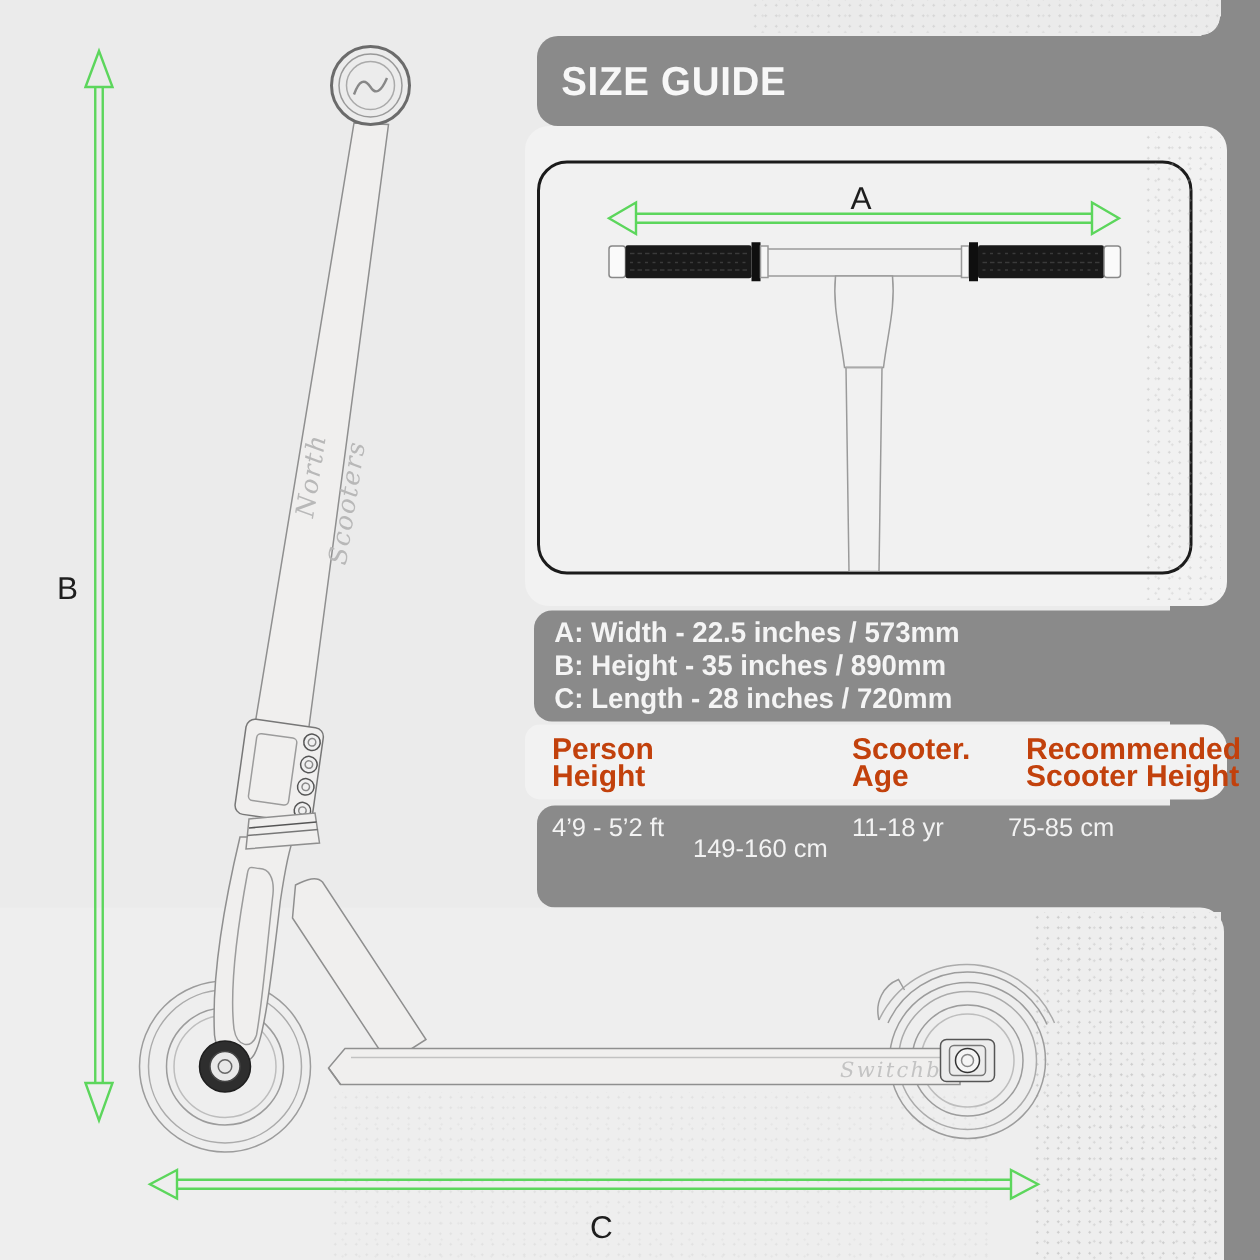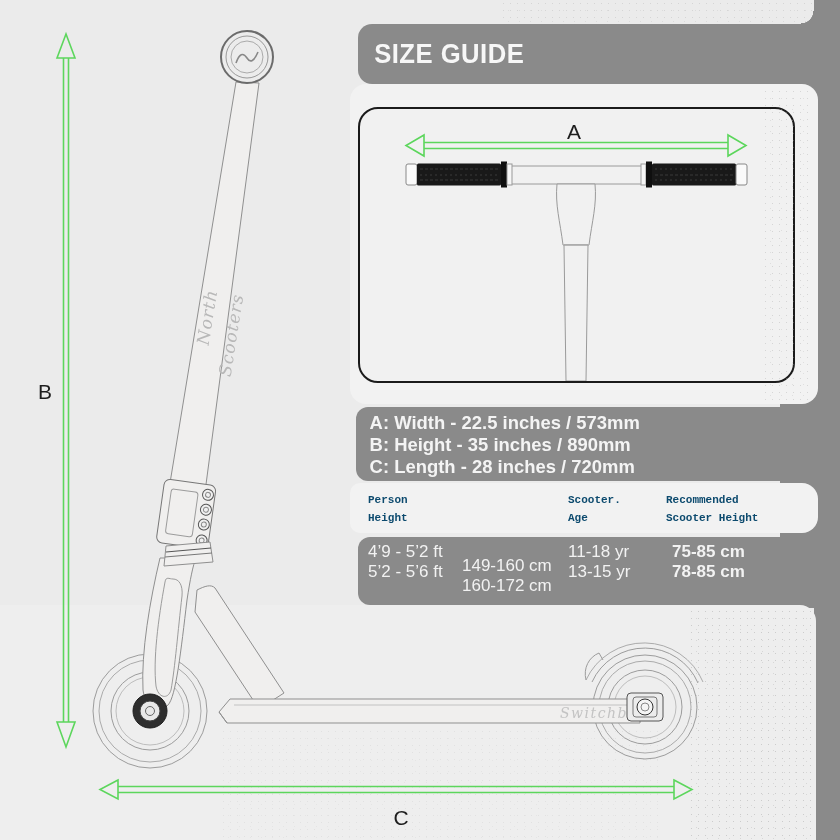--- a/index.html
+++ b/index.html
@@ -27,31 +27,31 @@
   #handlebar-box{left:358px;top:107px;width:437px;height:276px;background:#f1f1f1;
     border:2px solid #1b1b1b;border-radius:20px;z-index:3;overflow:hidden;box-sizing:border-box;}
 
   #specs-banner{left:356px;top:407px;width:482px;height:74px;background:#8a8a8a;
     border-radius:12px 0 0 12px;z-index:2;padding-top:5px;box-sizing:border-box;}
   .spec-line{color:#f4f4f4;font-size:19px;font-weight:700;line-height:22px;
     padding-left:14px;transform:scaleX(.97);transform-origin:left center;white-space:pre;}
 
   #table-header{left:350px;top:483px;width:468px;height:50px;background:#f2f2f2;
     border-radius:10px 16px 16px 10px;z-index:2;}
-  .hdr-cell{position:absolute;top:8px;color:#0c4a6e;font-size:11px;font-weight:700;
-    line-height:18px;white-space:pre;font-family:Liberation Mono, monospace;}
+  .hdr-cell{position:absolute;top:8px;color:#c2410c;font-size:20px;font-weight:700;
+    line-height:18px;white-space:pre;}
 
   #table-rows{left:358px;top:537px;width:444px;height:68px;background:#8a8a8a;
     border-radius:12px 0 0 12px;z-index:2;padding-top:5px;box-sizing:border-box;}
   .data-row{position:relative;height:19.5px;}
   .row-cell{position:absolute;top:0;color:#f2f2f2;font-size:17px;line-height:19px;white-space:pre;}
 
   
-  #table-header .c1{left:18px;}  #table-header .c3{left:218px;}  #table-header .c4{left:316px;}
-  #table-rows  .c1{left:10px;}  #table-rows .c2{left:104px;margin-top:14px;} #table-rows .c3{left:210px;} #table-rows .c4{left:314px;font-weight:bold;}
+  #table-header .c1{left:18px;}  #table-header .c3{left:218px;}  #table-header .c4{left:334px;}
+  #table-rows  .c1{left:10px;}  #table-rows .c2{left:104px;margin-top:14px;} #table-rows .c3{left:210px;} #table-rows .c4{left:314px;}
 
   #bottom-panel{left:0;top:605px;width:816px;height:235px;background:#eeeeee;
     border-top-right-radius:16px;z-index:2;}
 
   
   .noise{z-index:3;pointer-events:none;
     background-image:radial-gradient(#a3a3a3 .8px,transparent .9px),
                      radial-gradient(#bdbdbd .7px,transparent .8px);
     background-size:7px 7px,11px 11px;background-position:0 0,3px 5px;}
   #noise-br{left:688px;top:608px;width:126px;height:232px;opacity:.45;}
@@ -137,26 +137,20 @@
 Scooter Height</div>
   </div>
 
 <div class="abs" id="table-rows">
     <div class="data-row">
       <span class="row-cell c1">4’9 - 5’2 ft</span>
       <span class="row-cell c2">149-160 cm</span>
       <span class="row-cell c3">11-18 yr</span>
       <span class="row-cell c4">75-85 cm</span>
     </div>
-    <div class="data-row">
-      <span class="row-cell c1">5’2 - 5’6 ft</span>
-      <span class="row-cell c2">160-172 cm</span>
-      <span class="row-cell c3">13-15 yr</span>
-      <span class="row-cell c4">78-85 cm</span>
-    </div>
   </div>
 
 <div class="abs" id="bottom-panel"></div>
 
 <div class="abs noise" id="noise-br"></div>
 <div class="abs noise" id="noise-hb"></div>
 <div class="abs noise" id="noise-top"></div>
 <div class="abs noise" id="noise-bm"></div>
 
 <svg class="abs" id="diagram-svg" width="840" height="840" viewBox="0 0 840 840">

